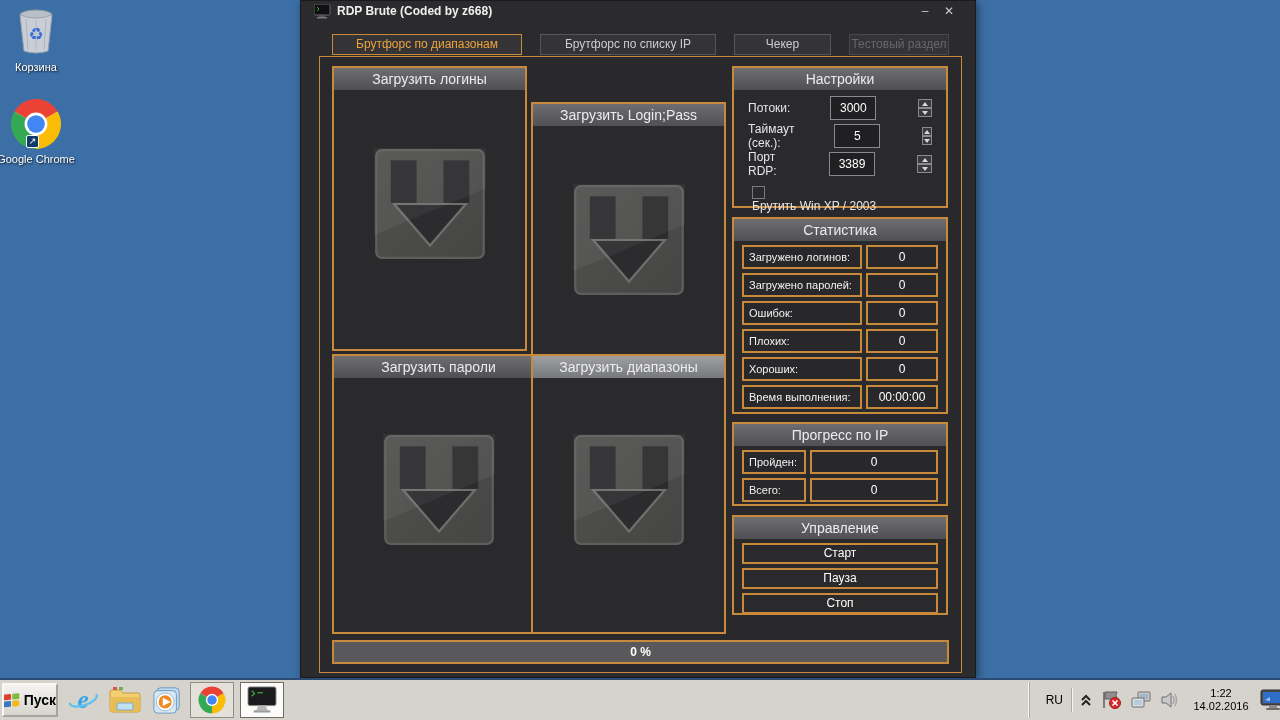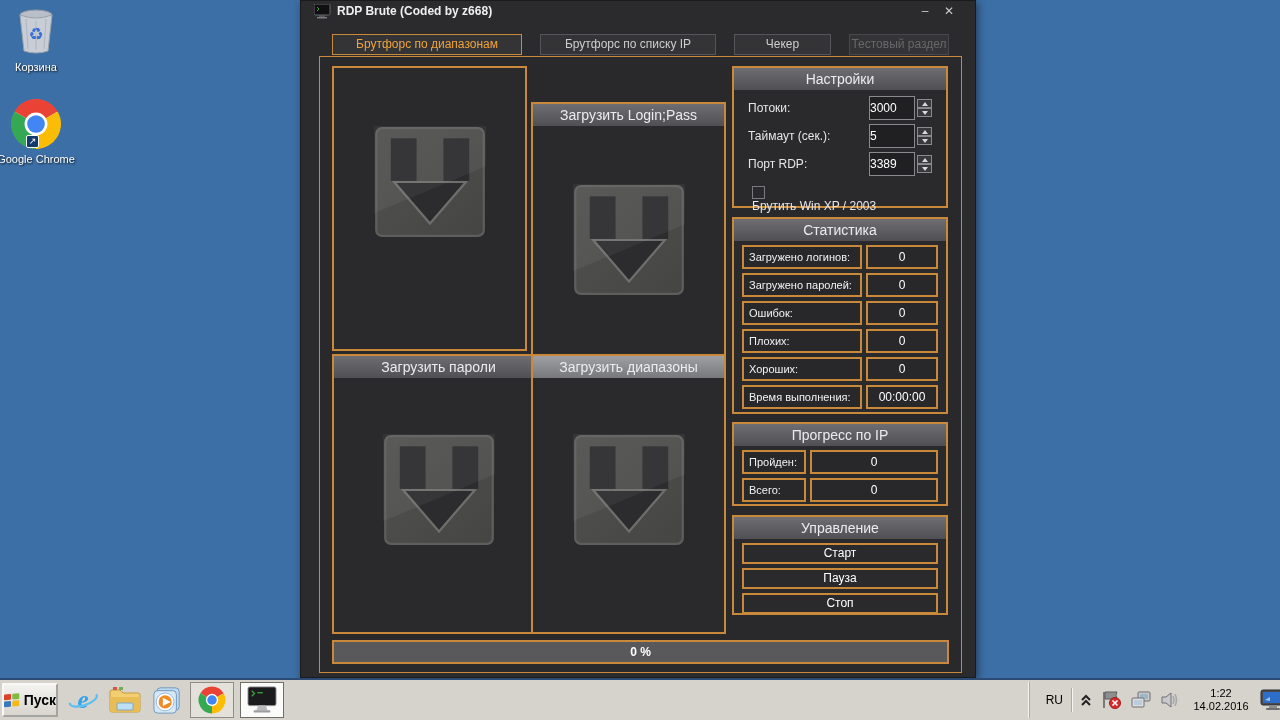--- a/index.html
+++ b/index.html
@@ -30,23 +30,23 @@
   
   #tabframe { position:absolute; left:18px; top:55px; width:643px; height:617px; border:1px solid #C8893A; background:#29292C; }
 
   .panel { position:absolute; background:#2A2A2D; border:2px solid #C8893A; }
   .phead { height:22px; background:linear-gradient(#6E6E72,#505054); color:#ECECEE; font-size:14px; text-align:center; line-height:22px; }
   .phead.light { background:linear-gradient(#9FA0A3,#77787B); }
   .pbody { position:relative; width:100%; height:calc(100% - 22px); }
   .dl-icon { position:absolute; left:50%; top:44%; transform:translate(-50%,-50%); }
 
   
-  .set-row { display:flex; align-items:center; margin:8px 14px 0 14px; height:20px; }
+  .set-row { display:flex; align-items:center; margin:8px 14px 0 14px; height:20px;gap:40px; }
   .set-label { color:#E6E6E8; font-size:12px; flex:1; }
-  .numbox { width:46px; height:24px; background:#202023; border:1px solid #8A8A8E; color:#fff; font-size:12px; font-family:"Liberation Sans",sans-serif; }
+  .numbox { width:46px; height:24px; background:#202023; border:1px solid #8A8A8E; color:#fff; font-size:12px; text-align:center; font-family:"Liberation Sans",sans-serif; }
   .spinner { width:15px; height:18px; margin-left:2px; display:flex; flex-direction:column; }
   .spin-btn { flex:1; background:#39393C; border:1px solid #8A8A8E; position:relative; }
   .spin-btn.up::after, .spin-btn.dn::after { content:""; position:absolute; left:50%; top:50%; transform:translate(-50%,-50%); border-left:3px solid transparent; border-right:3px solid transparent; }
   .spin-btn.up::after { border-bottom:4px solid #D8D8DA; }
   .spin-btn.dn::after { border-top:4px solid #D8D8DA; }
   .chk-row { display:flex; align-items:flex-start; margin:12px 14px 0 18px;flex-direction:column; }
   .chkbox { width:13px; height:13px; border:1px solid #7A7A7E; background:#2A2A2D; margin-right:7px; }
   .chk-label { color:#E6E6E8; font-size:12px; }
 
   
@@ -141,20 +141,21 @@
     <div id="tabbar">
       <div class="tab active" style="width:190px;">Брутфорс по диапазонам</div>
       <div class="tab" style="width:176px;">Брутфорс по списку IP</div>
       <div class="tab" style="width:97px;">Чекер</div>
       <div class="tab disabled" style="flex:1;">Тестовый раздел</div>
     </div>
 
     <div id="tabframe"></div>
 
     <div class="panel" style="left:31px; top:65px; width:195px; height:285px;">
+      <div class="phead">Загрузить логины</div>
       <div class="pbody">
         <svg class="dl-icon" width="112" height="112" viewBox="0 0 100 100">
             <use href="#dl-tile"></use>
           </svg>
       </div>
     </div>
 
     <div class="panel" style="left:230px; top:65px; width:195px; height:285px;margin-top:36px;">
       <div class="phead">Загрузить Login;Pass</div>
       <div class="pbody">

